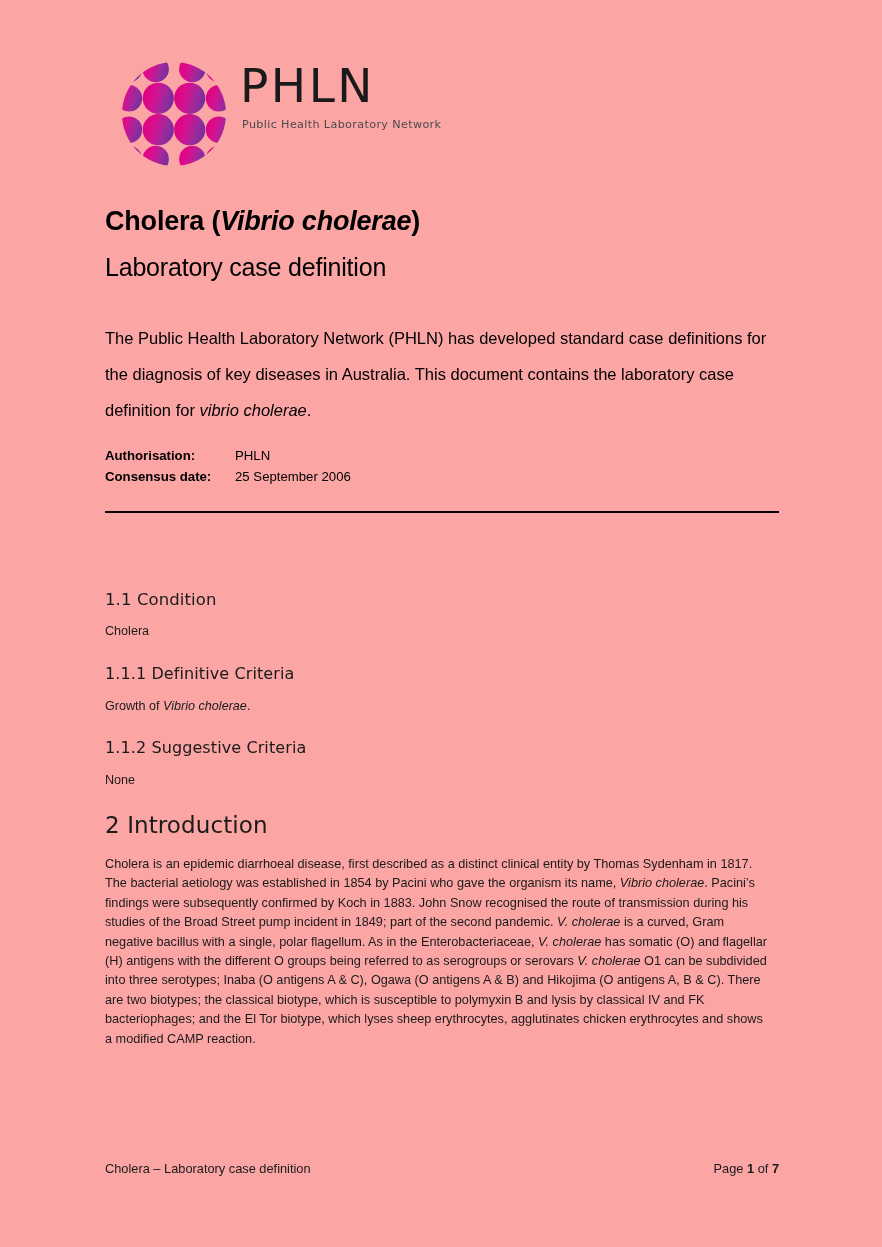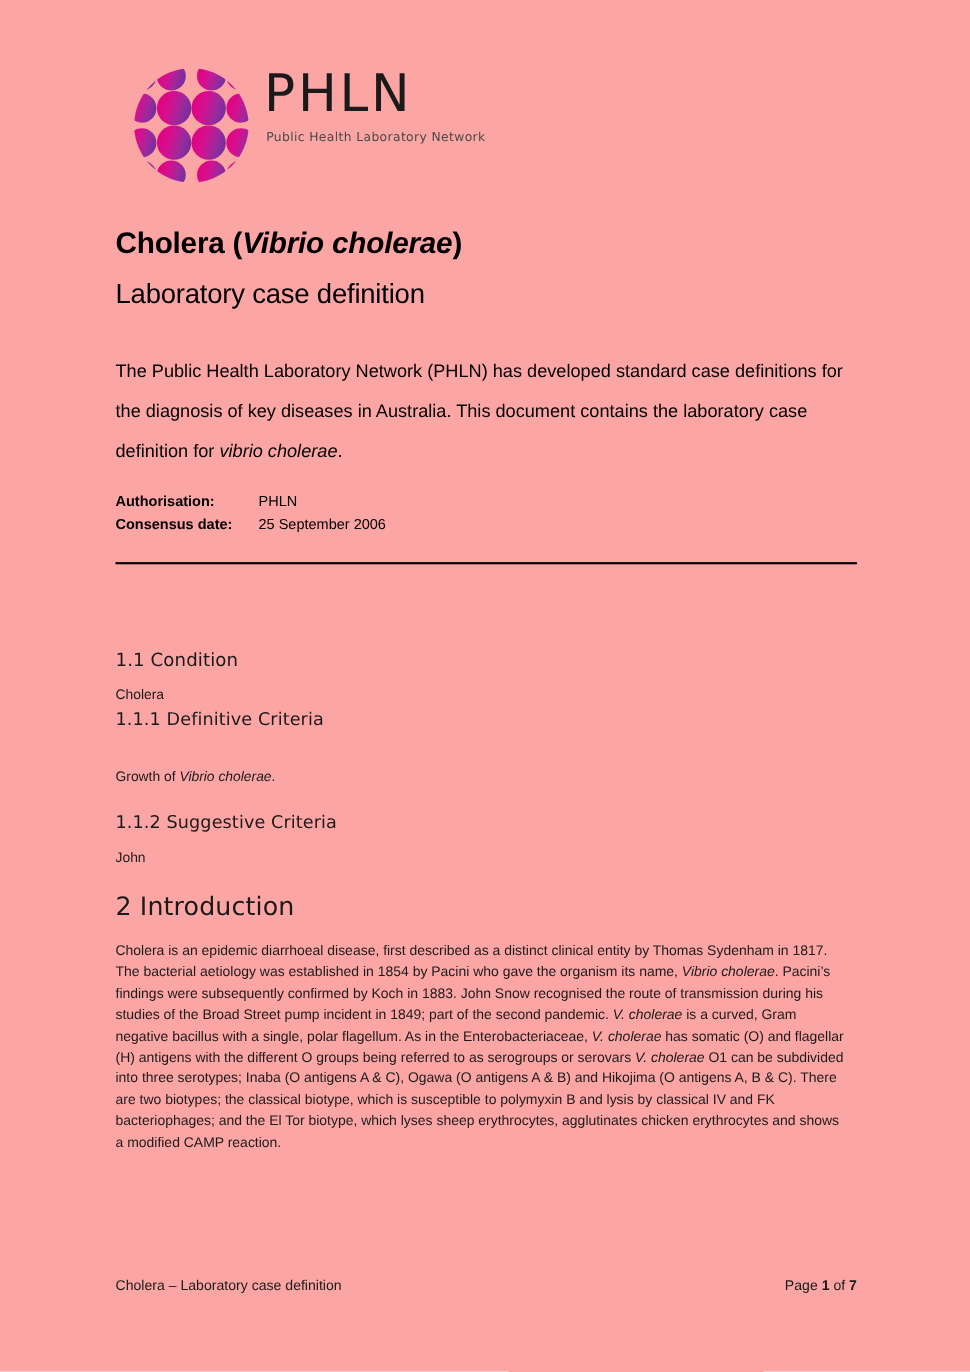--- a/index.html
+++ b/index.html
@@ -267,25 +267,25 @@
       <span class="meta-value">25 September 2006</span>
     </div>
   </div>
 
   <div class="rule"></div>
 
 
   <h3 class="h2" style="top:590px;">1.1 Condition</h3>
   <p class="body-sm" style="top:623px;"><span>Cholera</span></p>
 
-  <h4 class="h3" style="top:644px;">1.1.1 Definitive Criteria</h4>
+  <h4 class="h3" style="top:664px;">1.1.1 Definitive Criteria</h4>
   <p class="body-sm" style="top:698px;"><span>Growth of </span><em>Vibrio cholerae</em><span>.</span></p>
 
   <h4 class="h3" style="top:738px;">1.1.2 Suggestive Criteria</h4>
-  <p class="body-sm" style="top:772px;"><span>John</span></p>
+  <p class="body-sm" style="top:772px;"><span>None</span></p>
 
   <h2 class="h1" style="top:812px; font-size:23px;">2 Introduction</h2>
 
   <p class="para" style="top:855px;"><span>Cholera is an epidemic diarrhoeal disease, first described as a distinct clinical entity by Thomas Sydenham in 1817. The bacterial aetiology was established in 1854 by Pacini who gave the organism its name, </span><em>Vibrio cholerae</em><span>. Pacini’s findings were subsequently confirmed by Koch in 1883. John Snow recognised the route of transmission during his studies of the Broad Street pump incident in 1849; part of the second pandemic. </span><em>V. cholerae</em><span> is a curved, Gram negative bacillus with a single, polar flagellum. As in the Enterobacteriaceae, </span><em>V. cholerae</em><span> has somatic (O) and flagellar (H) antigens with the different O groups being referred to as serogroups or serovars </span><em>V. cholerae</em><span> O1 can be subdivided into three serotypes; Inaba (O antigens A &amp; C), Ogawa (O antigens A &amp; B) and Hikojima (O antigens A, B &amp; C). There are two biotypes; the classical biotype, which is susceptible to polymyxin B and lysis by classical IV and FK bacteriophages; and the El Tor biotype, which lyses sheep erythrocytes, agglutinates chicken erythrocytes and shows a modified CAMP reaction.</span></p>
 
   <div class="footer">
     <span class="footer-left">Cholera – Laboratory case definition</span>
     <span class="footer-right"><span>Page </span><b>1</b><span> of </span><b>7</b></span>
   </div>
 

